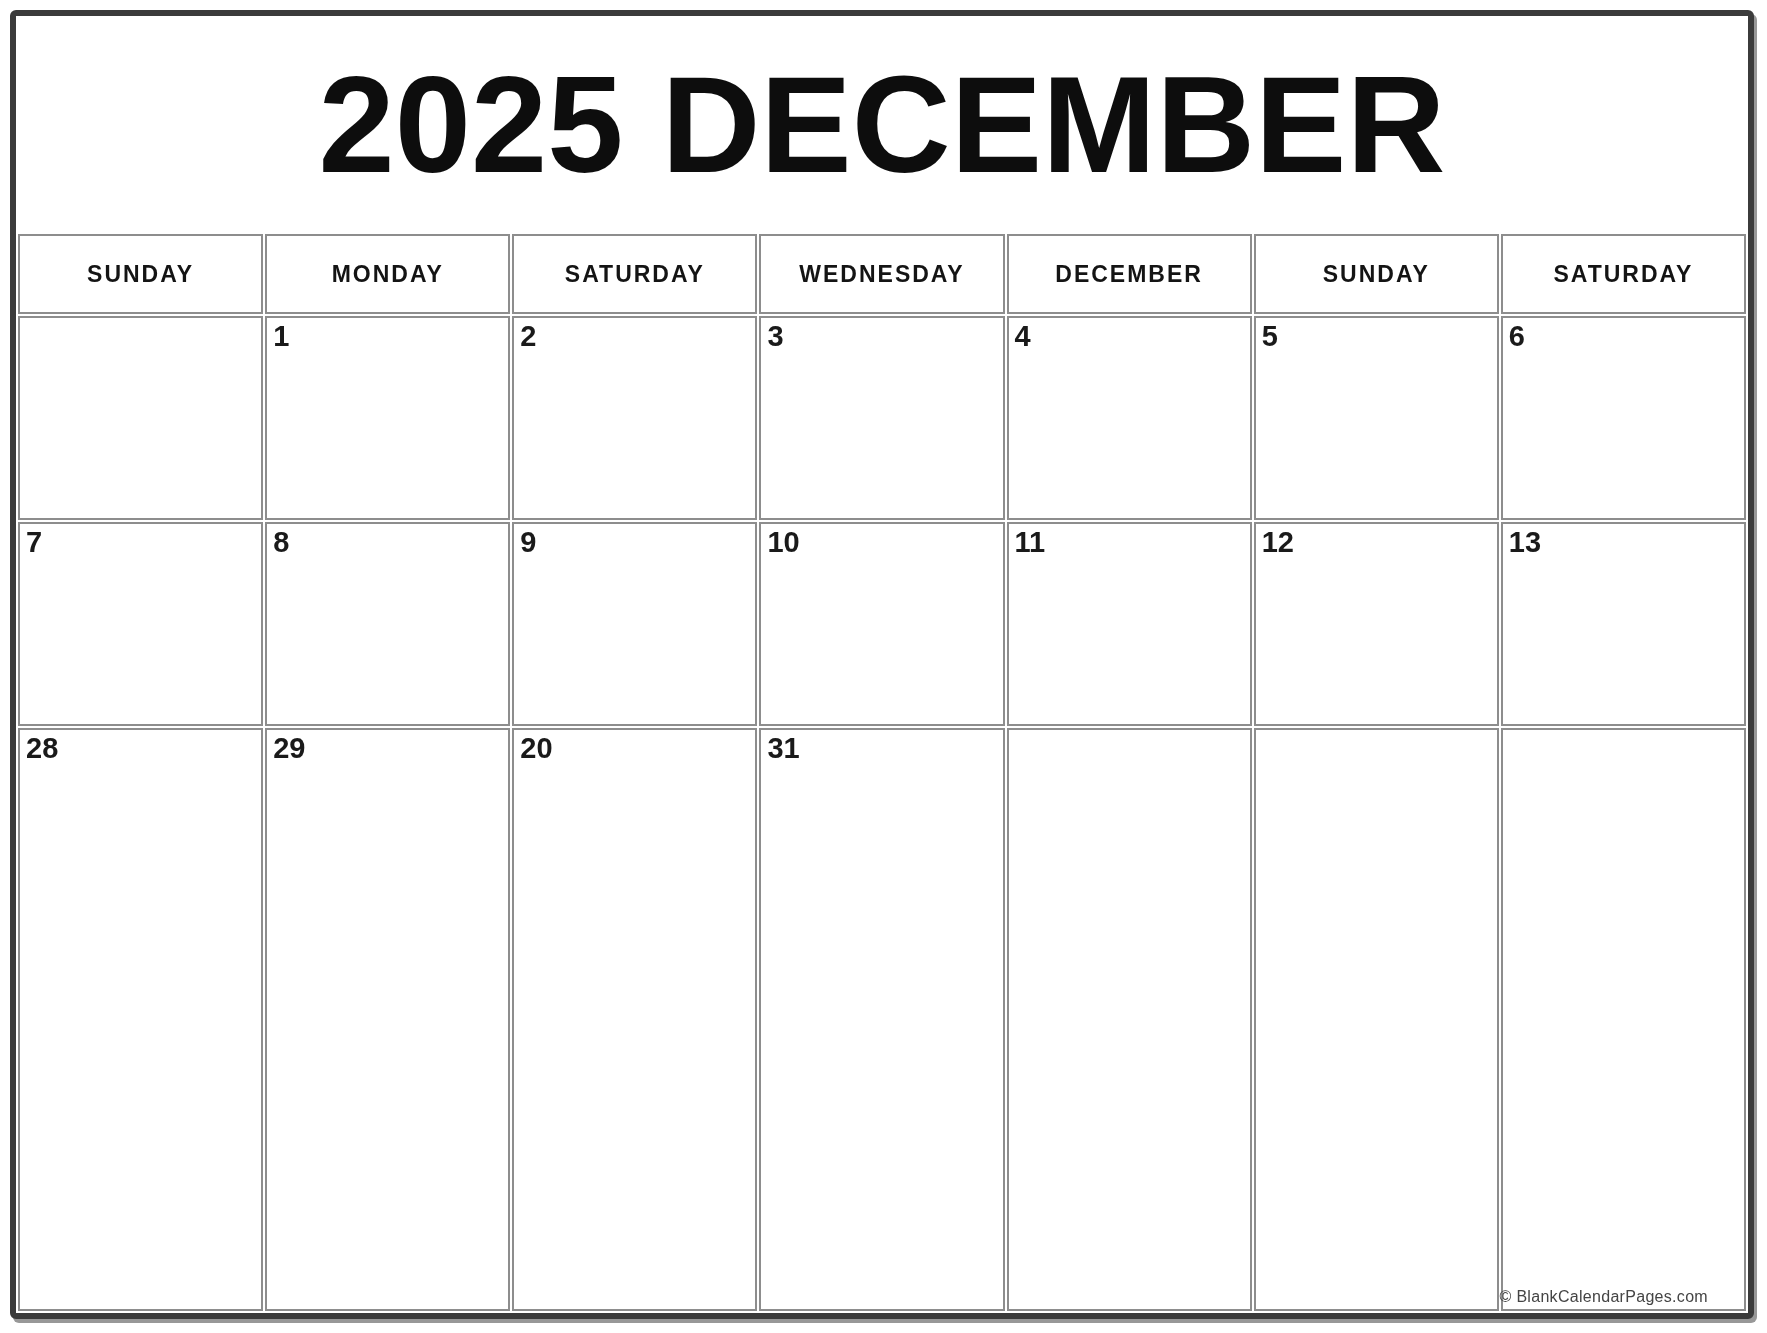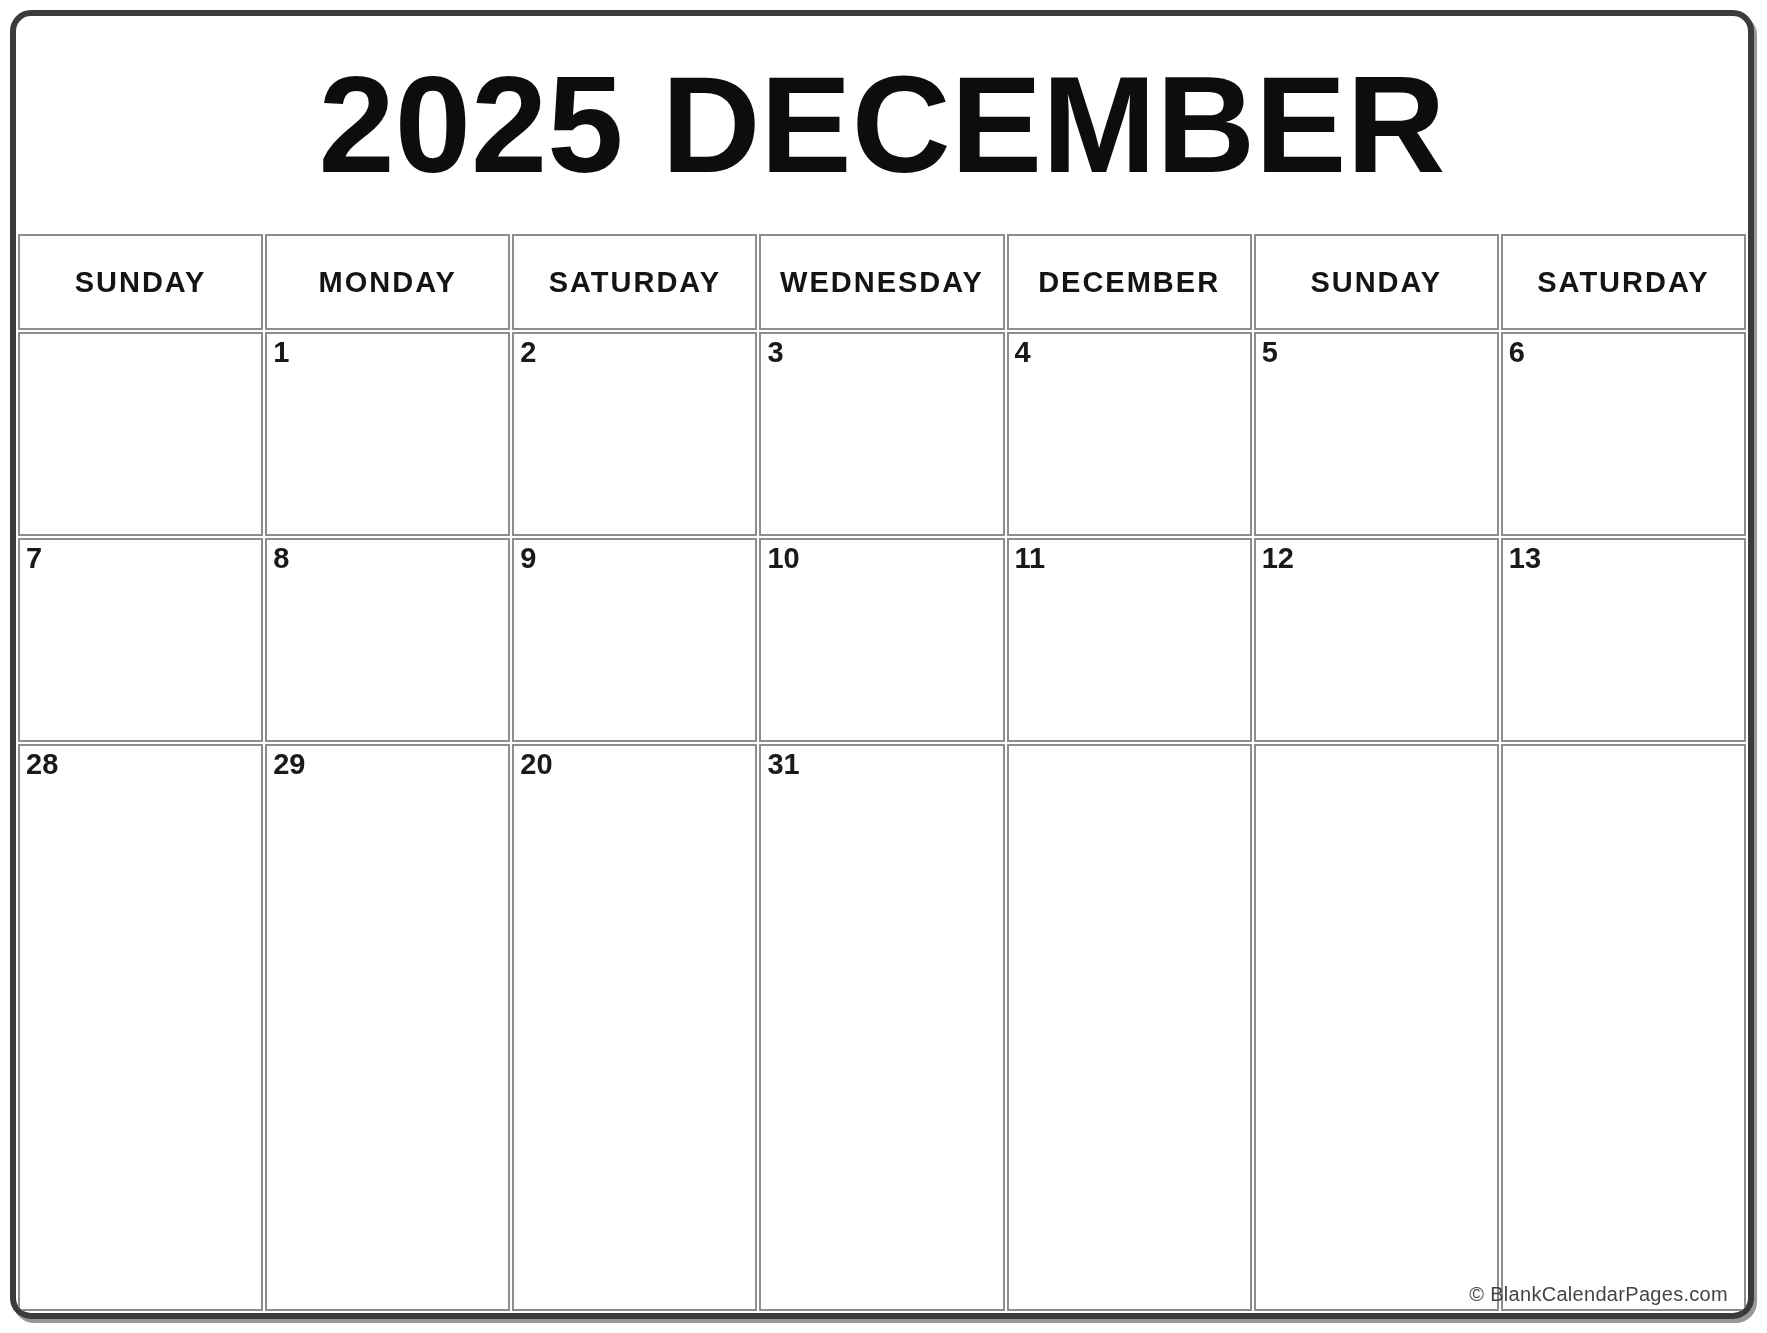--- a/index.html
+++ b/index.html
@@ -12,21 +12,21 @@
   }
 
   .calendar-frame {
     position: absolute;
     left: 10px;
     top: 10px;
     right: 13px;
     bottom: 14px;
     background: #ffffff;
     border: 6px solid #3b3b3b;
-    border-radius: 21px;
+    border-radius: 6px;
     box-shadow: 3px 4px 0 #989898;
     overflow: hidden;
   }
 
   .title-row {
     position: absolute;
     left: 0;
     top: 0;
     width: 100%;
     height: 216px;
@@ -59,25 +59,25 @@
   .cal-grid td {
     border: 2px solid #8d8d8d;
     background: #ffffff;
     overflow: hidden;
   }
 
   .cal-grid th {
     height: 60px;
     text-align: center;
     vertical-align: middle;
-    font-size: 29px;
+    font-size: 23px;
     font-weight: 700;
     letter-spacing: 2px;
     color: #141414;
-    padding: 16px;
+    padding: 8px;
   }
 
   .cal-grid tr.week-row td {
     height: 198px;
     vertical-align: top;
     text-align: left;
     padding: 2px 0 0 6px;
   }
 
   .cal-grid tr.week-row-last td {
@@ -87,23 +87,23 @@
 
   .date-number {
     font-size: 29px;
     font-weight: 700;
     color: #1a1a1a;
     line-height: 1.15;
   }
 
   .watermark {
     position: absolute;
-    right: 20px;
+    right: 40px;
     bottom: 7px;
-    font-size: 20px;
+    font-size: 16px;
     font-weight: 400;
     color: #444444;
     letter-spacing: 0.3px;
   }
 </style>
 </head>
 <body>
 
 <div class="calendar-frame">
 

